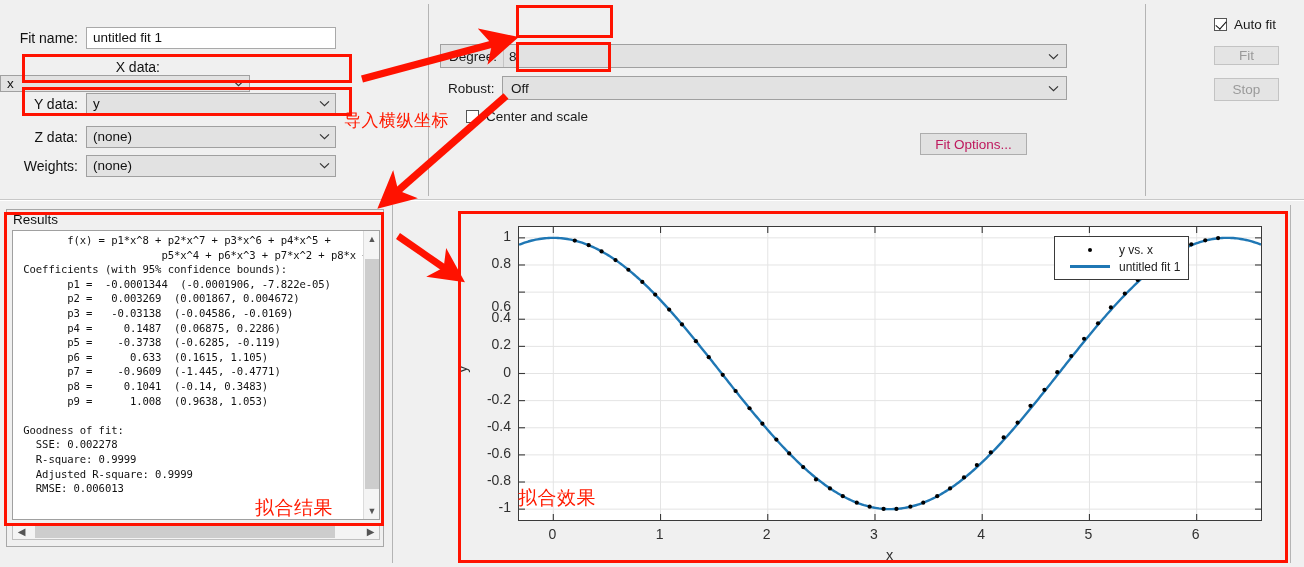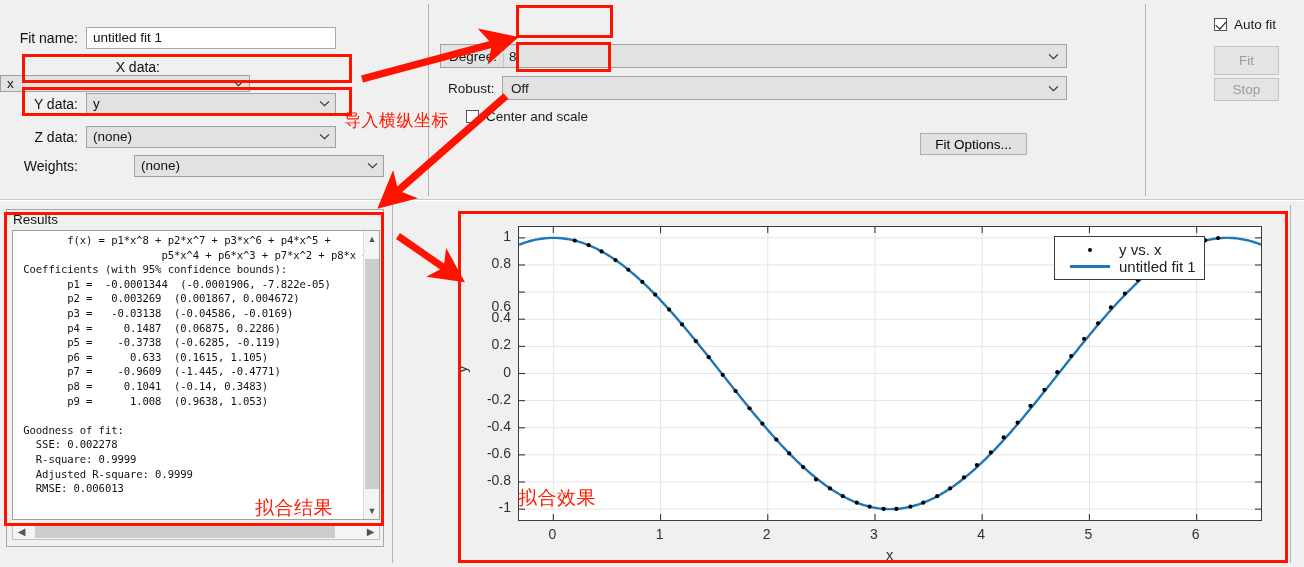--- a/index.html
+++ b/index.html
@@ -41,21 +41,21 @@
   .degree-box { width:34px; height:22px; background:#e2e2e2; display:flex; align-items:center;
                 padding-left:5px; font-size:13.5px; border-left:1px solid #c4c4c4; }
   .anno-cn { color:#ff1a00; font-size:17px; font-family:"DejaVu Sans", sans-serif;
              white-space:nowrap; letter-spacing:0.5px; }
   .cbrow { position:absolute; display:flex; align-items:center; gap:7px; }
   .cbox { width:13px; height:13px; border:1px solid #555; background:#fff; position:relative; }
   .cbox.checked::after {
     content:""; position:absolute; left:3px; top:0px; width:5px; height:9px;
     border:solid #111; border-width:0 1.6px 1.6px 0; transform:rotate(42deg);
   }
-  .btn { border:1px solid #adadad; background:#e1e1e1; font-size:13.5px; color:#000000;
+  .btn { border:1px solid #adadad; background:#e1e1e1; font-size:13.5px; color:#be185d;
          display:flex; align-items:center; justify-content:center; }
   .btn.disabled { color:#9a9a9a; background:#e4e4e4; border-color:#c3c3c3; }
 
   
   .form-right { position:absolute; left:1146px; top:0; width:158px; height:199px; }
 
   
   .bottom-region { position:absolute; left:0; top:201px; width:1304px; height:366px; background:#f0f0f0; }
   .results-panel { position:absolute; left:6px; top:8px; width:378px; height:338px;
                    background:#f0f0f0; border:1px solid #a8a8a8; }
@@ -87,21 +87,21 @@
   .chart-panel { position:absolute; left:456px; top:10px; width:830px; height:350px; background:#f0f0f0; }
   .plotbox { position:absolute; left:62px; top:15px; width:744px; height:295px;
              background:#ffffff; border:1.3px solid #3a3a3a; }
   .ytick-label { position:absolute; right:0; font-size:14px; color:#303030;
                  font-family:"Liberation Sans", sans-serif; text-align:right; white-space:nowrap; }
   .xtick-label { position:absolute; font-size:14px; color:#303030; text-align:center; white-space:nowrap; }
   .ylabel-rot { position:absolute; font-size:14.5px; color:#303030;
                 transform:rotate(-90deg); transform-origin:center; white-space:nowrap; }
   .xlabel-bot { position:absolute; font-size:14.5px; color:#303030; white-space:nowrap; }
   .legend-box { position:absolute; background:#ffffff; border:1px solid #3a3a3a;
-                padding:4px 8px 4px 6px; font-size:15px; color:#222; }
+                padding:4px 8px 4px 6px; font-size:12px; color:#222; }
   .legend-row { display:flex; align-items:center; height:17px; }
   .legend-key { width:58px; display:flex; align-items:center; justify-content:center; }
   .legend-dot { width:4px; height:4px; border-radius:50%; background:#000; }
   .legend-line { width:40px; height:2.4px; background:#1f77b4; }
   .legend-txt { white-space:nowrap; }
 
   
   .redbox { position:absolute; border:3px solid #ff1200; }
   .redbox.thick { border-width:3.5px; }
   .arrowlayer { position:absolute; inset:0; pointer-events:none; }
@@ -154,21 +154,21 @@
         <div class="fctl">
           <div class="val">(none)</div>
           <div class="caret">
             <svg width="11" height="7" viewBox="0 0 11 7">
                 <path d="M1 1.4 L5.5 5.6 L10 1.4" fill="none" stroke="#333" stroke-width="1.2"></path>
               </svg>
           </div>
         </div>
       </div>
 
-      <div class="frow" style="top:154px;gap:48px;">
+      <div class="frow" style="top:154px;">
         <div class="flabel">Weights:</div>
         <div class="fctl">
           <div class="val">(none)</div>
           <div class="caret">
             <svg width="11" height="7" viewBox="0 0 11 7">
                 <path d="M1 1.4 L5.5 5.6 L10 1.4" fill="none" stroke="#333" stroke-width="1.2"></path>
               </svg>
           </div>
         </div>
       </div>
@@ -211,21 +211,21 @@
       <div class="btn" style="position:absolute; left:480px; top:133px; width:107px; height:22px;">
         <span>Fit Options...</span>
       </div>
     </div>
 
     <div class="form-right">
       <div class="cbrow" style="left:68px; top:17px;">
         <div class="cbox checked"></div>
         <div style="font-size:13.5px;">Auto fit</div>
       </div>
-      <div class="btn disabled" style="position:absolute; left:68px; top:46px; width:65px; height:29px;">
+      <div class="btn disabled" style="position:absolute; left:68px; top:46px; width:65px; height:19px;">
         <span>Fit</span>
       </div>
       <div class="btn disabled" style="position:absolute; left:68px; top:78px; width:65px; height:23px;">
         <span>Stop</span>
       </div>
     </div>
   </div>
 
   <div class="hdivider"></div>
 

